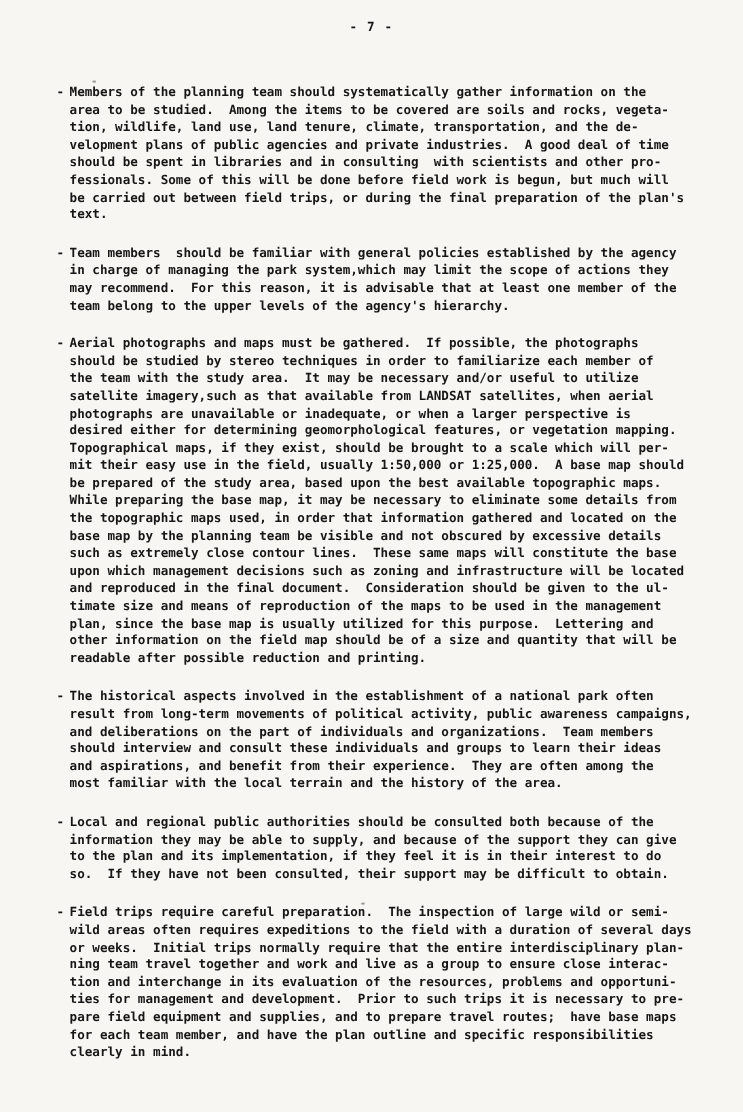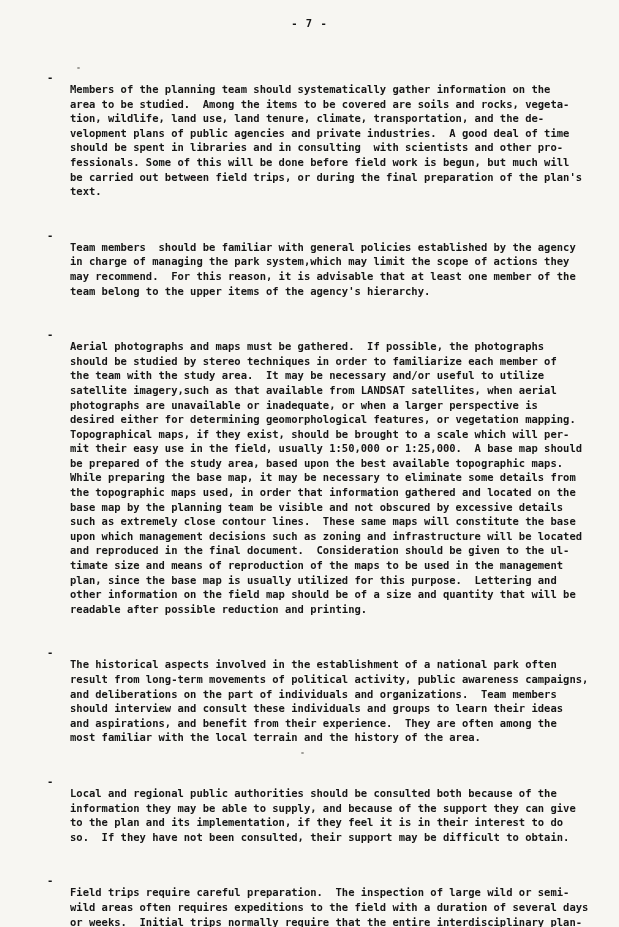--- a/index.html
+++ b/index.html
@@ -40,21 +40,21 @@
   .para {
     display: flex;
     align-items: flex-start;
     margin-bottom: 17px;
   }
   .marker {
     flex: none;
     width: 11px;
   }
   .ptext {
-    margin: 12px;
+    margin: 0;
     font: inherit;
     white-space: pre;
     color: inherit;
   }
   
   .speck {
     position: absolute;
     background: #9a9892;
     border-radius: 50%;
   }
@@ -78,21 +78,21 @@
 should be spent in libraries and in consulting  with scientists and other pro-
 fessionals. Some of this will be done before field work is begun, but much will
 be carried out between field trips, or during the final preparation of the plan's
 text.</pre>
       </div>
       <div class="para">
         <span class="marker">-</span>
         <pre class="ptext">Team members  should be familiar with general policies established by the agency
 in charge of managing the park system,which may limit the scope of actions they
 may recommend.  For this reason, it is advisable that at least one member of the
-team belong to the upper items of the agency's hierarchy.</pre>
+team belong to the upper levels of the agency's hierarchy.</pre>
       </div>
       <div class="para">
         <span class="marker">-</span>
         <pre class="ptext">Aerial photographs and maps must be gathered.  If possible, the photographs
 should be studied by stereo techniques in order to familiarize each member of
 the team with the study area.  It may be necessary and/or useful to utilize
 satellite imagery,such as that available from LANDSAT satellites, when aerial
 photographs are unavailable or inadequate, or when a larger perspective is
 desired either for determining geomorphological features, or vegetation mapping.
 Topographical maps, if they exist, should be brought to a scale which will per-

